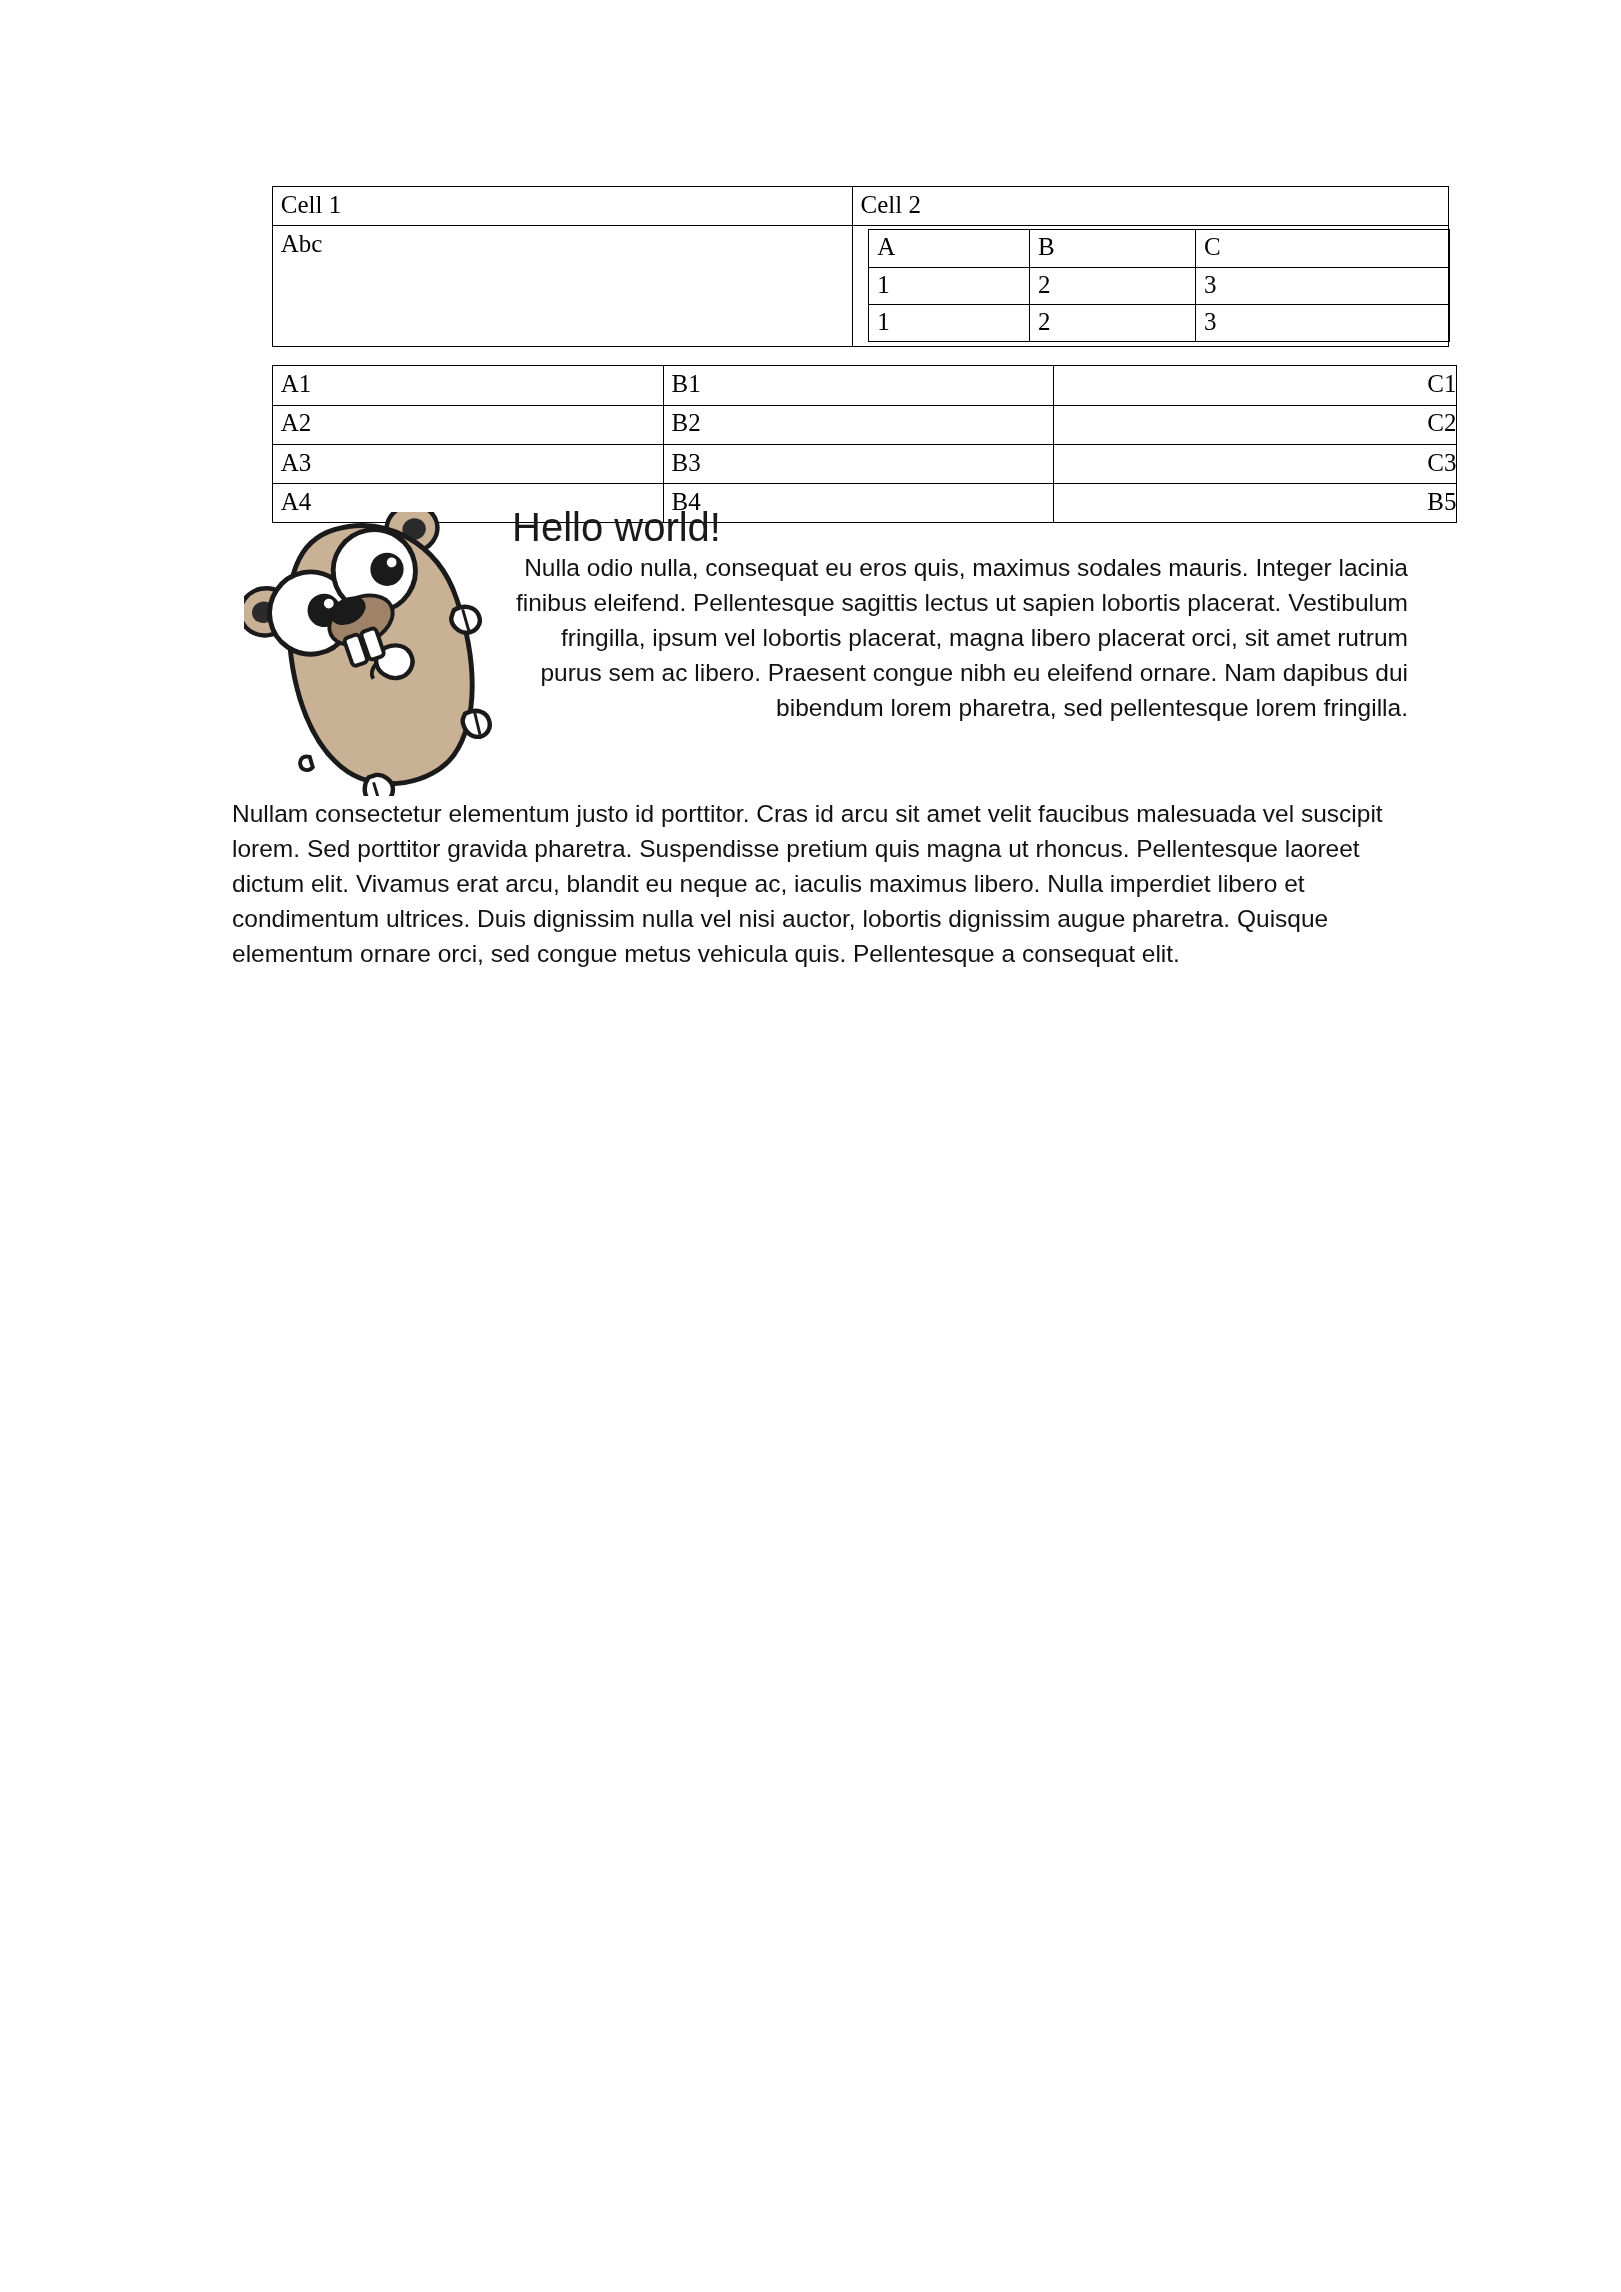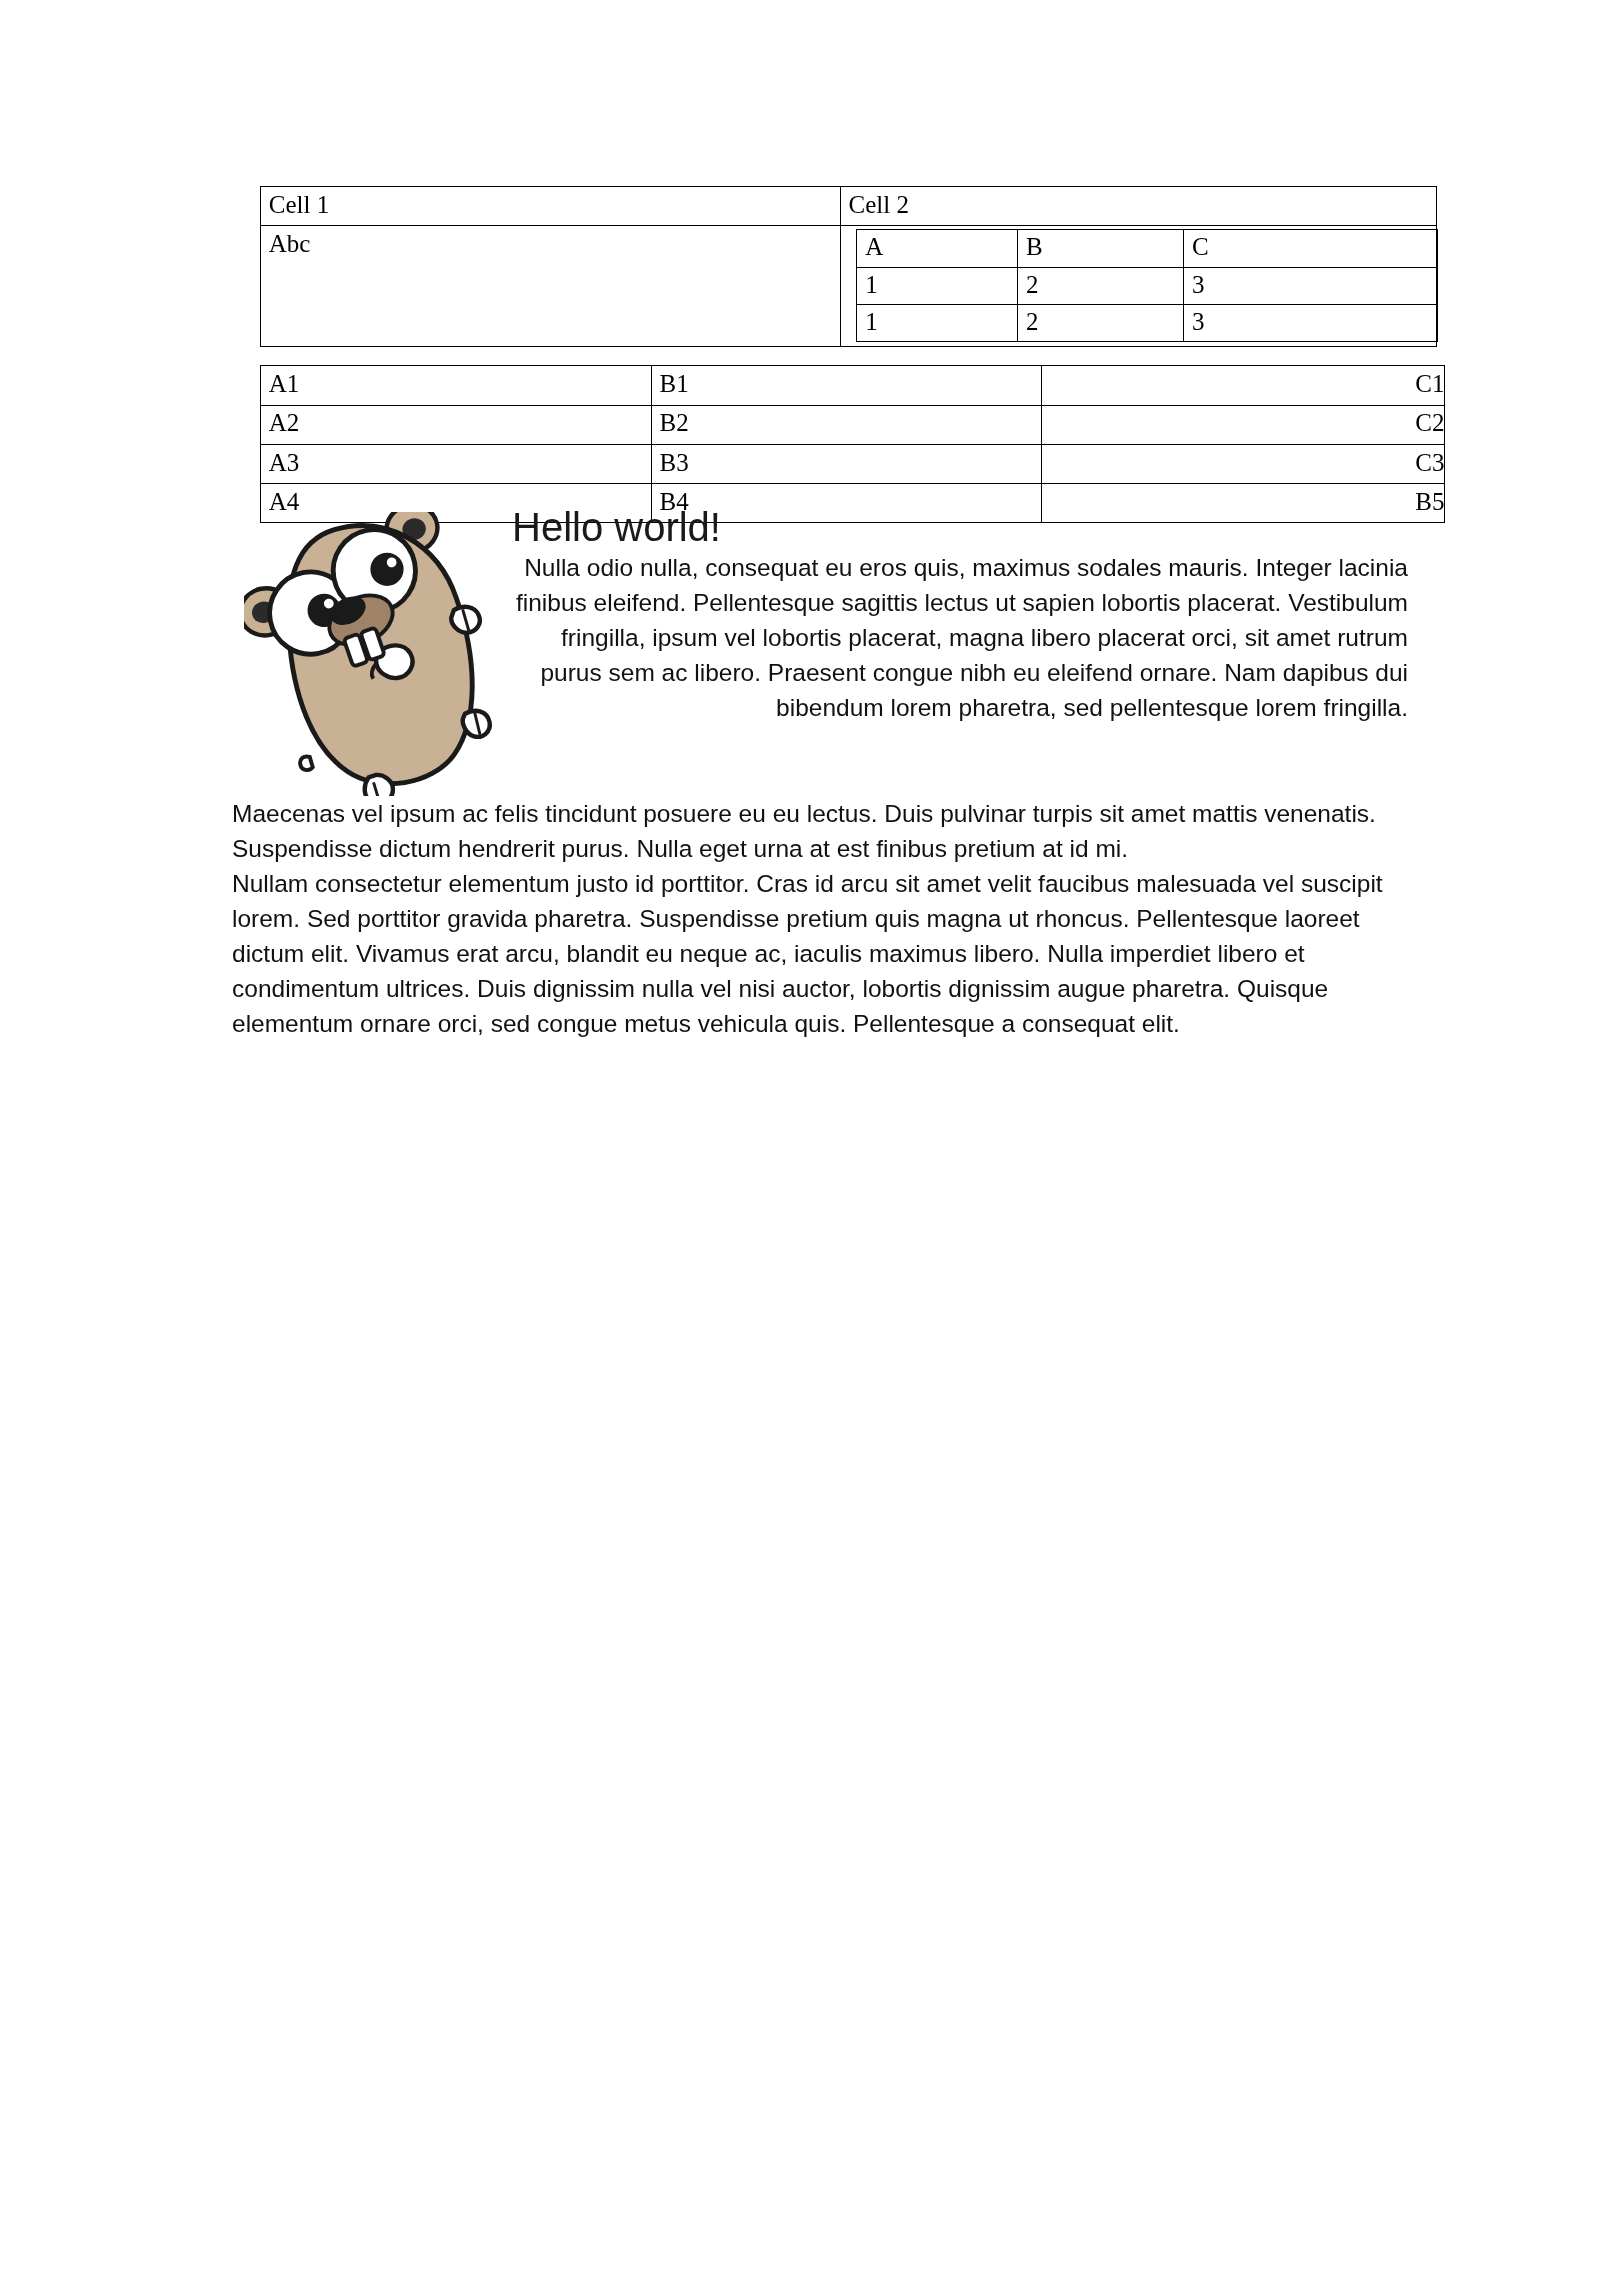--- a/index.html
+++ b/index.html
@@ -19,21 +19,21 @@
   .page {
     position: absolute;
     left: 0; top: 0;
     width: 1621px;
     height: 2293px;
     background: #ffffff;
   }
 
   .content {
     position: absolute;
-    left: 220px;
+    left: 232px;
     top: 186px;
     width: 1159px;
     padding-left: 40px;
   }
 
   
   table.doc-table {
     border-collapse: collapse;
     width: 1159px;
     table-layout: fixed;
@@ -236,20 +236,19 @@
         </g>
       </svg>
     </div>
 
     <div class="hello-heading">Hello world!</div>
 
     <p class="flow">Nulla odio nulla, consequat eu eros quis, maximus sodales mauris. Integer lacinia finibus eleifend. Pellentesque sagittis lectus ut sapien lobortis placerat. Vestibulum fringilla, ipsum vel lobortis placerat, magna libero placerat orci, sit amet rutrum purus sem ac libero. Praesent congue nibh eu eleifend ornare. Nam dapibus dui bibendum lorem pharetra, sed pellentesque lorem fringilla.</p>
 
     <div class="spacer-clear"></div>
 
-    <p class="full">Maecenas vel ipsum ac felis tincidunt posuere eu eu lectus. Duis pulvinar turpis sit amet mattis venenatis. Suspendisse dictum hendrerit purus. Nulla eget urna at est finibus pretium at id mi.</p>
 
     <p class="full">Nullam consectetur elementum justo id porttitor. Cras id arcu sit amet velit faucibus malesuada vel suscipit lorem. Sed porttitor gravida pharetra. Suspendisse pretium quis magna ut rhoncus. Pellentesque laoreet dictum elit. Vivamus erat arcu, blandit eu neque ac, iaculis maximus libero. Nulla imperdiet libero et condimentum ultrices. Duis dignissim nulla vel nisi auctor, lobortis dignissim augue pharetra. Quisque elementum ornare orci, sed congue metus vehicula quis. Pellentesque a consequat elit.</p>
 
   </div>
 
 </div>
 
 
 </body></html>

